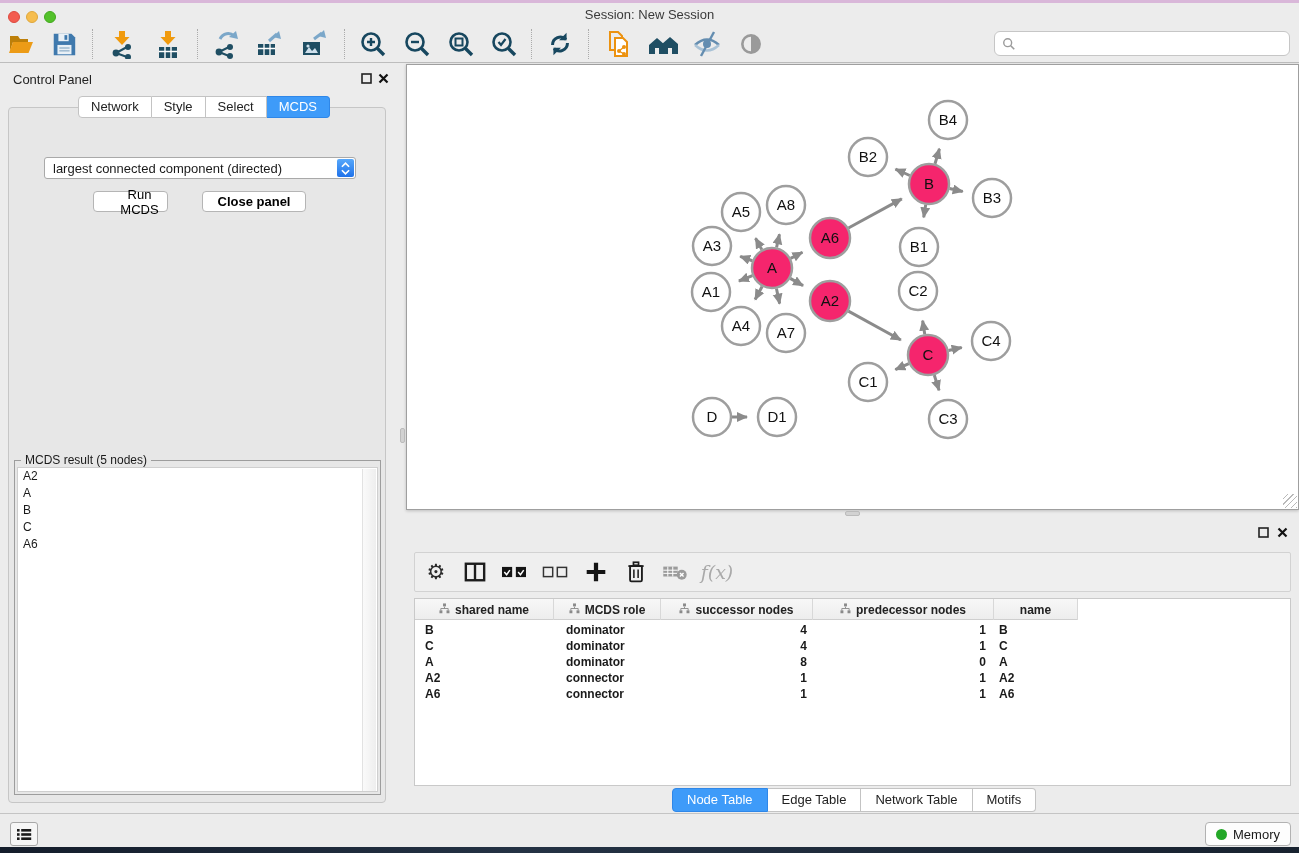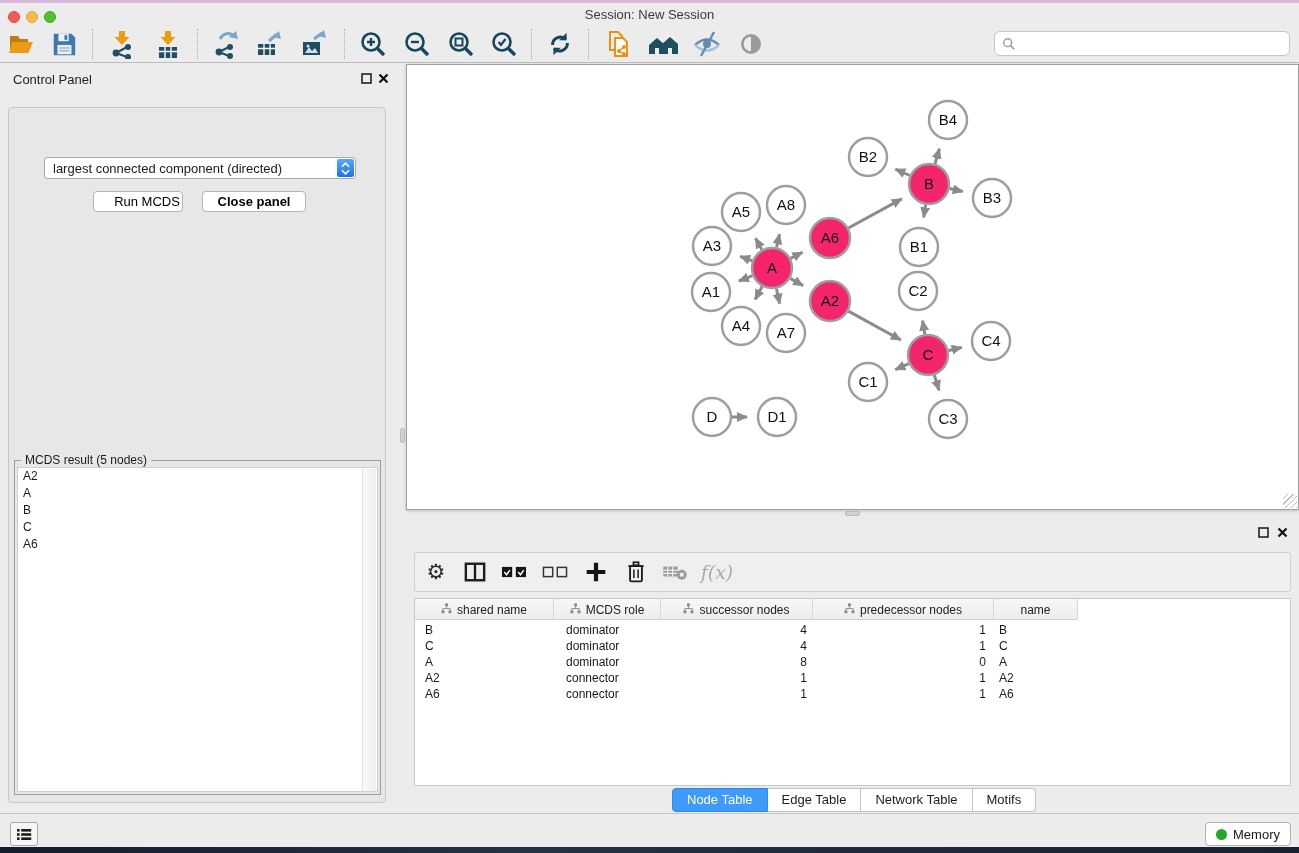--- a/index.html
+++ b/index.html
@@ -31,21 +31,21 @@
   #cp-tabs { position:absolute; left:78px; top:33px; display:flex; z-index:3; }
   .seg-tab { font-size:13px; padding:2px 12px 3px; background:#fff; border:1px solid #c3c3c3; border-left:none; color:#222; }
   .seg-tab:first-child { border-left:1px solid #c3c3c3; border-radius:4px 0 0 4px; }
   .seg-tab:last-child { border-radius:0 4px 4px 0; }
   .seg-tab.active { background:#3e9bf9; border-color:#2f87e8; color:#fff; }
   #cp-body { position:absolute; left:8px; top:44px; width:378px; height:696px; background:#e7e7e7; border:1px solid #c6c6c6; border-radius:4px; }
   #opt-label { position:absolute; left:0; top:72px; width:398px; text-align:center; font-size:13px; }
   #opt-select { position:absolute; left:44px; top:94px; width:312px; height:22px; background:#fff; border:1px solid #a9a9a9; border-radius:3px; display:flex; align-items:center; font-size:13px; padding-left:8px; }
   #opt-spinner { position:absolute; right:1px; top:1px; width:17px; height:18px; border-radius:2px; background:linear-gradient(#57a8fb,#1f72ea); display:flex; flex-direction:column; align-items:center; justify-content:center; gap:1px; }
   .btn { position:absolute; height:21px; background:#fff; border:1px solid #b5b5b5; border-radius:4px; font-size:13px; display:flex; align-items:center; justify-content:center; }
-  #btn-run { left:93px; top:128px; width:90px;padding-left:18px; }
+  #btn-run { left:93px; top:128px; width:75px;padding-left:18px; }
   #btn-close { left:202px; top:128px; width:104px;font-weight:bold; }
   #mcds-fieldset { position:absolute; left:14px; top:397px; width:367px; height:335px; border:1px solid #9d9d9d; }
   #mcds-legend { position:absolute; left:6px; top:-8px; background:#e7e7e7; padding:0 4px; font-size:12px; }
   #mcds-list { position:absolute; left:2px; top:6px; width:361px; height:325px; background:#fff; border:1px solid #cfcfcf; overflow:hidden; }
   .mcds-item { font-size:12px; padding:1px 0 1px 5px; line-height:15px; }
   #mcds-scroll { position:absolute; right:1px; top:1px; width:14px; height:323px; background:linear-gradient(90deg,#fafafa,#eee); border-left:1px solid #e2e2e2; }
 
   
   #net-window { left:406px; top:64px; width:893px; height:446px; background:#fff; border:1px solid #9f9f9f; box-shadow:0 1px 3px rgba(0,0,0,.2); }
   #net-titlebar { position:absolute; left:0; top:0; width:100%; height:23px; background:linear-gradient(#ededed,#d9d9d9); border-bottom:1px solid #b3b3b3; display:flex; align-items:center; justify-content:center; }
@@ -58,21 +58,21 @@
   #resize-grip { position:absolute; right:1px; bottom:1px; width:14px; height:14px;
     background:repeating-linear-gradient(135deg, transparent 0 3px, #b9b9b9 3px 4px); }
   .grip-v { left:400px; top:428px; width:5px; height:15px; background:#d2d2d2; border:1px solid #bbb; border-radius:2px; }
   .grip-h { left:845px; top:511px; width:15px; height:5px; background:#d2d2d2; border:1px solid #bbb; border-radius:2px; }
 
   
   #table-panel { left:398px; top:517px; width:901px; height:296px; }
   #tp-header { position:absolute; left:20px; top:9px;margin-top:48px; }
   #tp-toolbar { position:absolute; left:16px; top:35px; width:877px; height:40px; background:#efefef; border:1px solid #d2d2d2; border-radius:2px; display:flex; align-items:center; gap:0; }
   .tt-ic { display:flex; align-items:center; justify-content:center; height:36px; }
-  #node-table { position:absolute; left:16px; top:81px; width:877px; height:188px; background:#fff; border:1px solid #c9c9c9; overflow:hidden; }
+  #node-table { position:absolute; left:16px; top:81px; width:877px; height:188px; background:#fff; border:1px solid #c9c9c9; overflow:hidden;font-weight:bold; }
   #nt-header { position:absolute; left:0; top:0; height:21px; display:flex; background:linear-gradient(#f7f7f7,#ededed); border-bottom:1px solid #cfcfcf; }
   .nt-th { display:flex; align-items:center; justify-content:center; gap:5px; font-size:12px; color:#222; border-right:1px solid #d8d8d8; height:21px; }
   #nt-rows { position:absolute; left:0; top:23px; width:100%; }
   .nt-row { display:flex; height:16px; }
   .nt-td { font-size:12px; line-height:16px; white-space:nowrap; }
   #tp-tabs { position:absolute; left:274px; top:271px; display:flex; }
   #tp-tabs .seg-tab { padding:3px 14px 4px; }
 
   
   #statusbar { left:0; top:813px; width:1299px; height:34px; background:#ececec; border-top:1px solid #c4c4c4; }
@@ -245,20 +245,26 @@
 <div id="control-panel" class="abs">
   <span id="cp-header" class="panel-title">Control Panel</span>
   <svg class="float-ic" style="left:361px" viewBox="0 0 11 11">
       <rect x="1" y="1" width="9" height="9" fill="none" stroke="#222" stroke-width="1.6"></rect>
     </svg>
   <svg class="close-ic" style="left:378px" viewBox="0 0 11 11">
       <path d="M1.5 1.5l8 8M9.5 1.5l-8 8" stroke="#111" stroke-width="2.2"></path>
     </svg>
 
   <div id="cp-body"></div>
+  <div id="cp-tabs">
+      <span class="seg-tab">Network</span>
+      <span class="seg-tab">Style</span>
+      <span class="seg-tab">Select</span>
+      <span class="seg-tab active">MCDS</span>
+    </div>
 
 
   <div id="opt-select">
     <span>largest connected component (directed)</span>
     <span id="opt-spinner">
       <svg width="9" height="6" viewBox="0 0 10 6">
           <path d="M1 5l4-4 4 4" fill="none" stroke="#fff" stroke-width="1.8"></path>
         </svg>
       <svg width="9" height="6" viewBox="0 0 10 6">
           <path d="M1 1l4 4 4-4" fill="none" stroke="#fff" stroke-width="1.8"></path>

